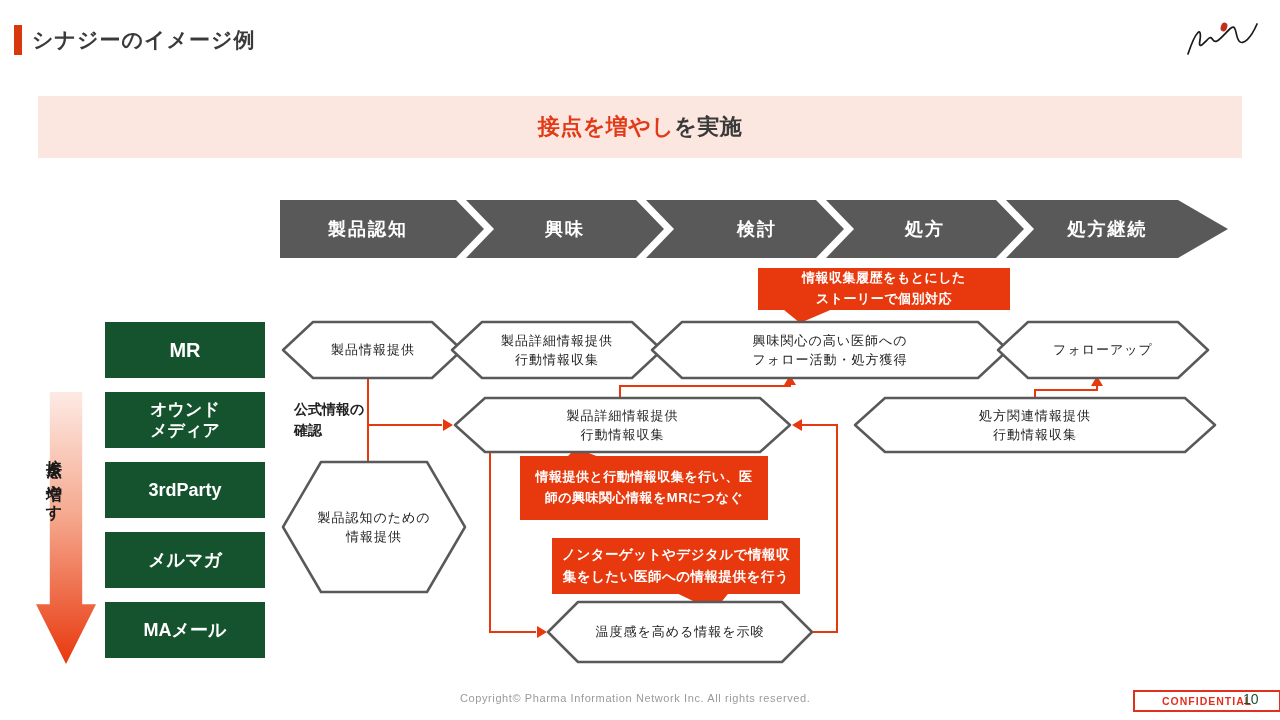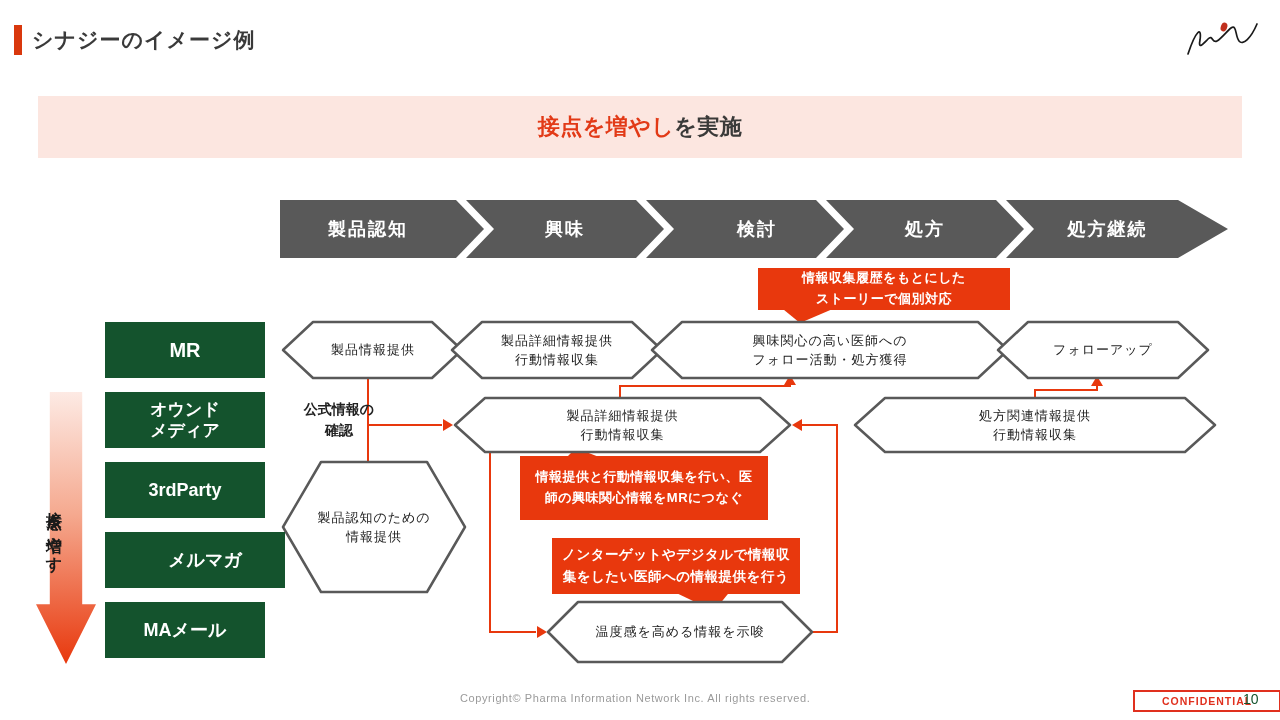--- a/index.html
+++ b/index.html
@@ -2,21 +2,21 @@
 <html><head>
 <meta charset="utf-8">
 <style>
   html,body{margin:0;padding:0;}
   body{
     width:1280px;height:720px;position:relative;overflow:hidden;
     background:#ffffff;
     font-family:"Liberation Sans","DejaVu Sans",sans-serif;
     color:#333;
   }
-  .abs{position:absolute;text-align:center;}
+  .abs{position:absolute;}
   
   .title-bar{left:14px;top:25px;width:8px;height:30px;background:#d9380d;}
   .page-title{left:32px;top:26px;font-size:21px;font-weight:bold;color:#3a3a3a;letter-spacing:1px;}
   
   .banner{left:38px;top:96px;width:1204px;height:62px;background:#fce6e0;
     display:flex;align-items:center;justify-content:center;
     font-size:22px;font-weight:bold;color:#3a3a39;letter-spacing:0.5px;}
   .banner .hl{color:#e23a17;}
   
   .chev-label{height:58px;top:200px;display:flex;align-items:center;justify-content:center;
@@ -107,21 +107,21 @@
 <div class="abs chev-label" style="left:280px;width:176px;">製品認知</div>
 <div class="abs chev-label" style="left:480px;width:170px;">興味</div>
 <div class="abs chev-label" style="left:672px;width:170px;">検討</div>
 <div class="abs chev-label" style="left:840px;width:170px;">処方</div>
 <div class="abs chev-label" style="left:1020px;width:175px;">処方継続</div>
 
 <div class="abs channel-box" style="top:322px;font-size:20px;">MR</div>
 <div class="abs channel-box" style="top:392px;font-size:17px;">オウンド
 メディア</div>
 <div class="abs channel-box" style="top:462px;">3rdParty</div>
-<div class="abs channel-box" style="top:532px;padding-left:20px;">メルマガ</div>
+<div class="abs channel-box" style="top:532px;">メルマガ</div>
 <div class="abs channel-box" style="top:602px;">MAメール</div>
 
 <div class="abs touch-arrow"></div>
 <div class="abs touch-arrow-label">接点を増やす</div>
 
 <div class="abs hex-label" style="left:283px;top:322px;width:180px;height:56px;">製品情報提供</div>
 <div class="abs hex-label" style="left:452px;top:322px;width:210px;height:56px;">製品詳細情報提供
 行動情報収集</div>
 <div class="abs hex-label" style="left:652px;top:322px;width:356px;height:56px;">興味関心の高い医師への
 フォロー活動・処方獲得</div>

